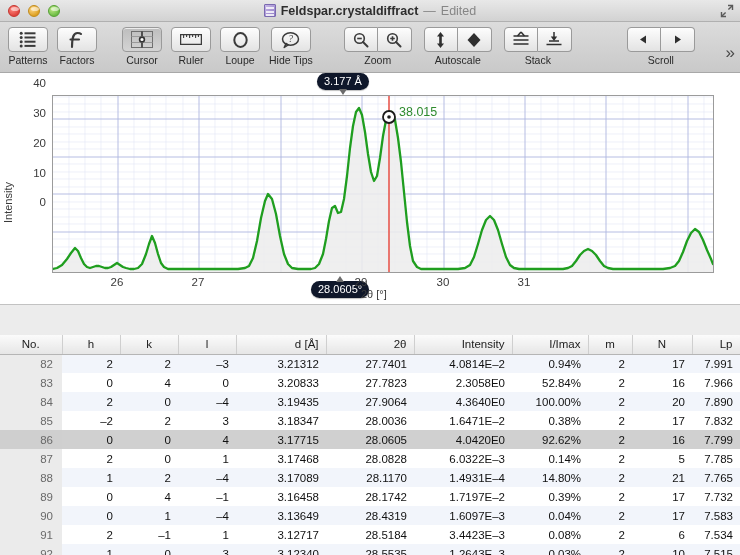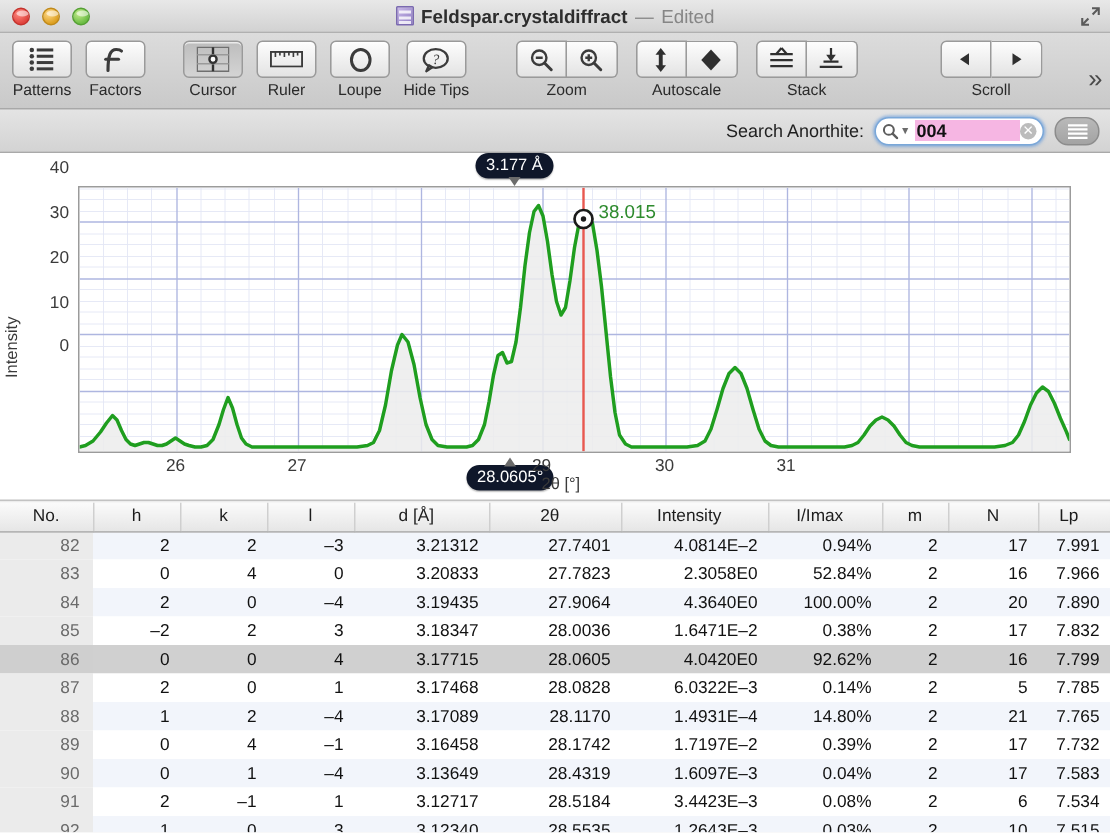--- a/index.html
+++ b/index.html
@@ -187,21 +187,21 @@
     background: #fff; overflow: hidden;
   }
   table.grid { border-collapse: collapse; width: 740px; table-layout: fixed; }
   table.grid th {
     height: 19px;
     background: linear-gradient(to bottom,#fbfbfb,#e6e6e6);
     border-bottom: 1px solid #b5b5b5;
     border-right: 1px solid #cfcfcf;
     font-size: 11.5px; font-weight: normal; color: #1c1c1c;
     padding: 0 7px 1px 0;
-    text-align: center;
+    text-align: right;
   }
   table.grid th.c { text-align: center; padding-right: 0; }
   table.grid td {
     height: 19px;
     font-size: 11.5px; color: #111;
     padding: 0 7px 0 0;
     text-align: right;
     border: none;
   }
   table.grid tr.odd  td { background: #ffffff; }
@@ -394,42 +394,20 @@
             <path d="M3 1.5 L3 9.5 L9 5.5 Z" fill="#2f2f2f"></path>
           </svg>
         </div>
       </div>
       <div class="tlabel">Scroll</div>
     </div>
 
     <div class="chev">»</div>
   </div>
 
-  <div class="searchbar">
-    <span class="search-label">Search Anorthite:</span>
-    <div class="search-field focused">
-      <svg class="mag" viewBox="0 0 12 12">
-        <circle cx="5" cy="5" r="3.6" fill="none" stroke="#5d5d5d" stroke-width="1.5"></circle>
-        <path d="M7.7 7.7 L11 11" stroke="#5d5d5d" stroke-width="1.7" stroke-linecap="round"></path>
-      </svg>
-      <span class="caret-dn">▼</span>
-      <span class="search-val">004</span>
-      <span class="clear-x">✕</span>
-    </div>
-    <div class="list-btn">
-      <svg width="15" height="11" viewBox="0 0 15 11">
-        <g stroke="#ffffff" stroke-width="1.5">
-          <path d="M1 1.5 H14"></path>
-            <path d="M1 4.3 H14"></path>
-            <path d="M1 7.1 H14"></path>
-            <path d="M1 9.9 H14"></path>
-        </g>
-      </svg>
-    </div>
-  </div>
 
   <div class="chart-area">
     <div class="ylabel">Intensity</div>
 
     <div class="yticks">
       <div class="ytick" style="top:123px">0</div>
       <div class="ytick" style="top:94px">10</div>
       <div class="ytick" style="top:64px">20</div>
       <div class="ytick" style="top:34px">30</div>
       <div class="ytick" style="top:4px">40</div>

